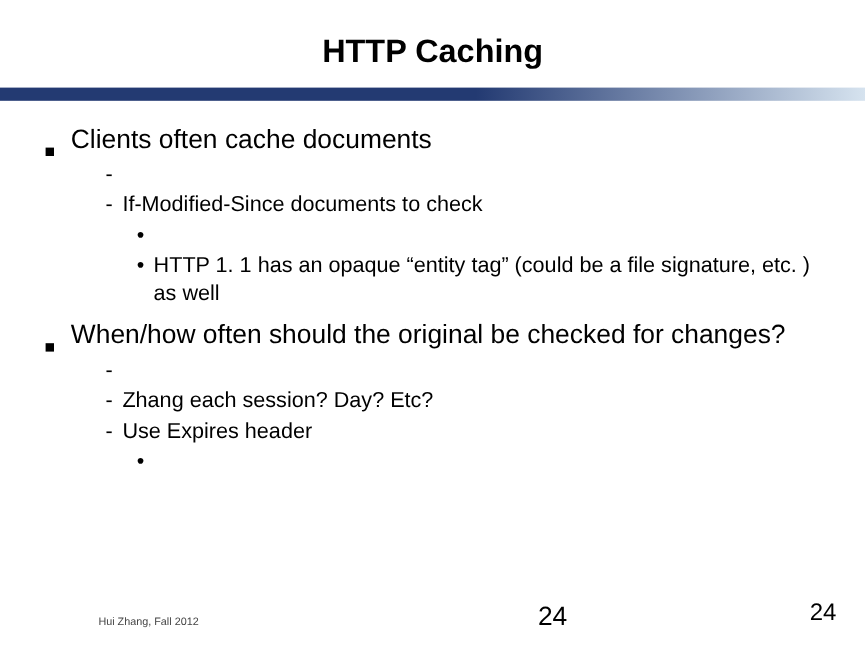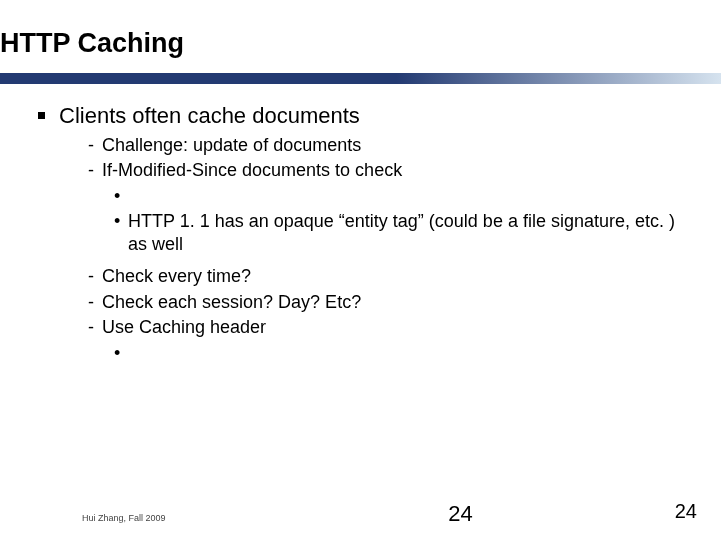--- a/index.html
+++ b/index.html
@@ -12,39 +12,40 @@
     color: #000;
     overflow: hidden;
   }
   .slide {
     position: relative;
     width: 721px;
     height: 541px;
     box-sizing: border-box;
   }
   .title {
+    text-align: center;
     font-size: 27px;
     font-weight: bold;
     padding-top: 28px;
     padding-bottom: 10px;
   }
   .divider {
     height: 11px;
     width: 100%;
     background: linear-gradient(to right, #233a72 0%, #233a72 55%, #d6e3ef 100%);
     margin-top: 4px;
   }
   .content {
     padding: 18px 38px 0 38px;
     font-size: 18px;
     line-height: 1.25;
   }
   .top-item {
     display: flex;
-    align-items: flex-start;
+    align-items: flex-end;
     margin-bottom: 4px;
     font-size: 22px;
   }
   .top-item .sq {
     width: 7px;
     height: 7px;
     background: #000;
     margin-top: 10px;
     margin-right: 14px;
     flex: none;
@@ -107,55 +108,57 @@
 
   <div class="content">
 
     <div class="top-item">
       <div class="sq"></div>
       <div>Clients often cache documents</div>
     </div>
     <div class="sub-list">
       <div class="dash-item">
         <div class="mk">-</div>
-        <div>Challenge: update of documents</div>
       </div>
       <div class="dash-item">
         <div class="mk">-</div>
         <div>If-Modified-Since documents to check</div>
       </div>
       <div class="dot-list">
         <div class="dot-item">
           <div class="mk">•</div>
         </div>
         <div class="dot-item">
           <div class="mk">•</div>
           <div>HTTP 1. 1 has an opaque “entity tag” (could be a file signature, etc. ) as well</div>
         </div>
       </div>
     </div>
 
+    <div class="top-item">
+      <div class="sq"></div>
+      <div>When/how often should the original be checked for changes?</div>
+    </div>
     <div class="sub-list">
       <div class="dash-item">
         <div class="mk">-</div>
-        <div>Check every time?</div>
       </div>
       <div class="dash-item">
         <div class="mk">-</div>
-        <div>Check each session? Day? Etc?</div>
+        <div>Zhang each session? Day? Etc?</div>
       </div>
       <div class="dash-item">
         <div class="mk">-</div>
-        <div>Use Caching header</div>
+        <div>Use Expires header</div>
       </div>
       <div class="dot-list">
         <div class="dot-item">
           <div class="mk">•</div>
         </div>
       </div>
     </div>
 
   </div>
 
-  <div class="footer-credit">Hui Zhang, Fall 2009</div>
+  <div class="footer-credit">Hui Zhang, Fall 2012</div>
   <div class="page-num-center">24</div>
   <div class="page-num-right">24</div>
 </div>
 
 </body></html>

